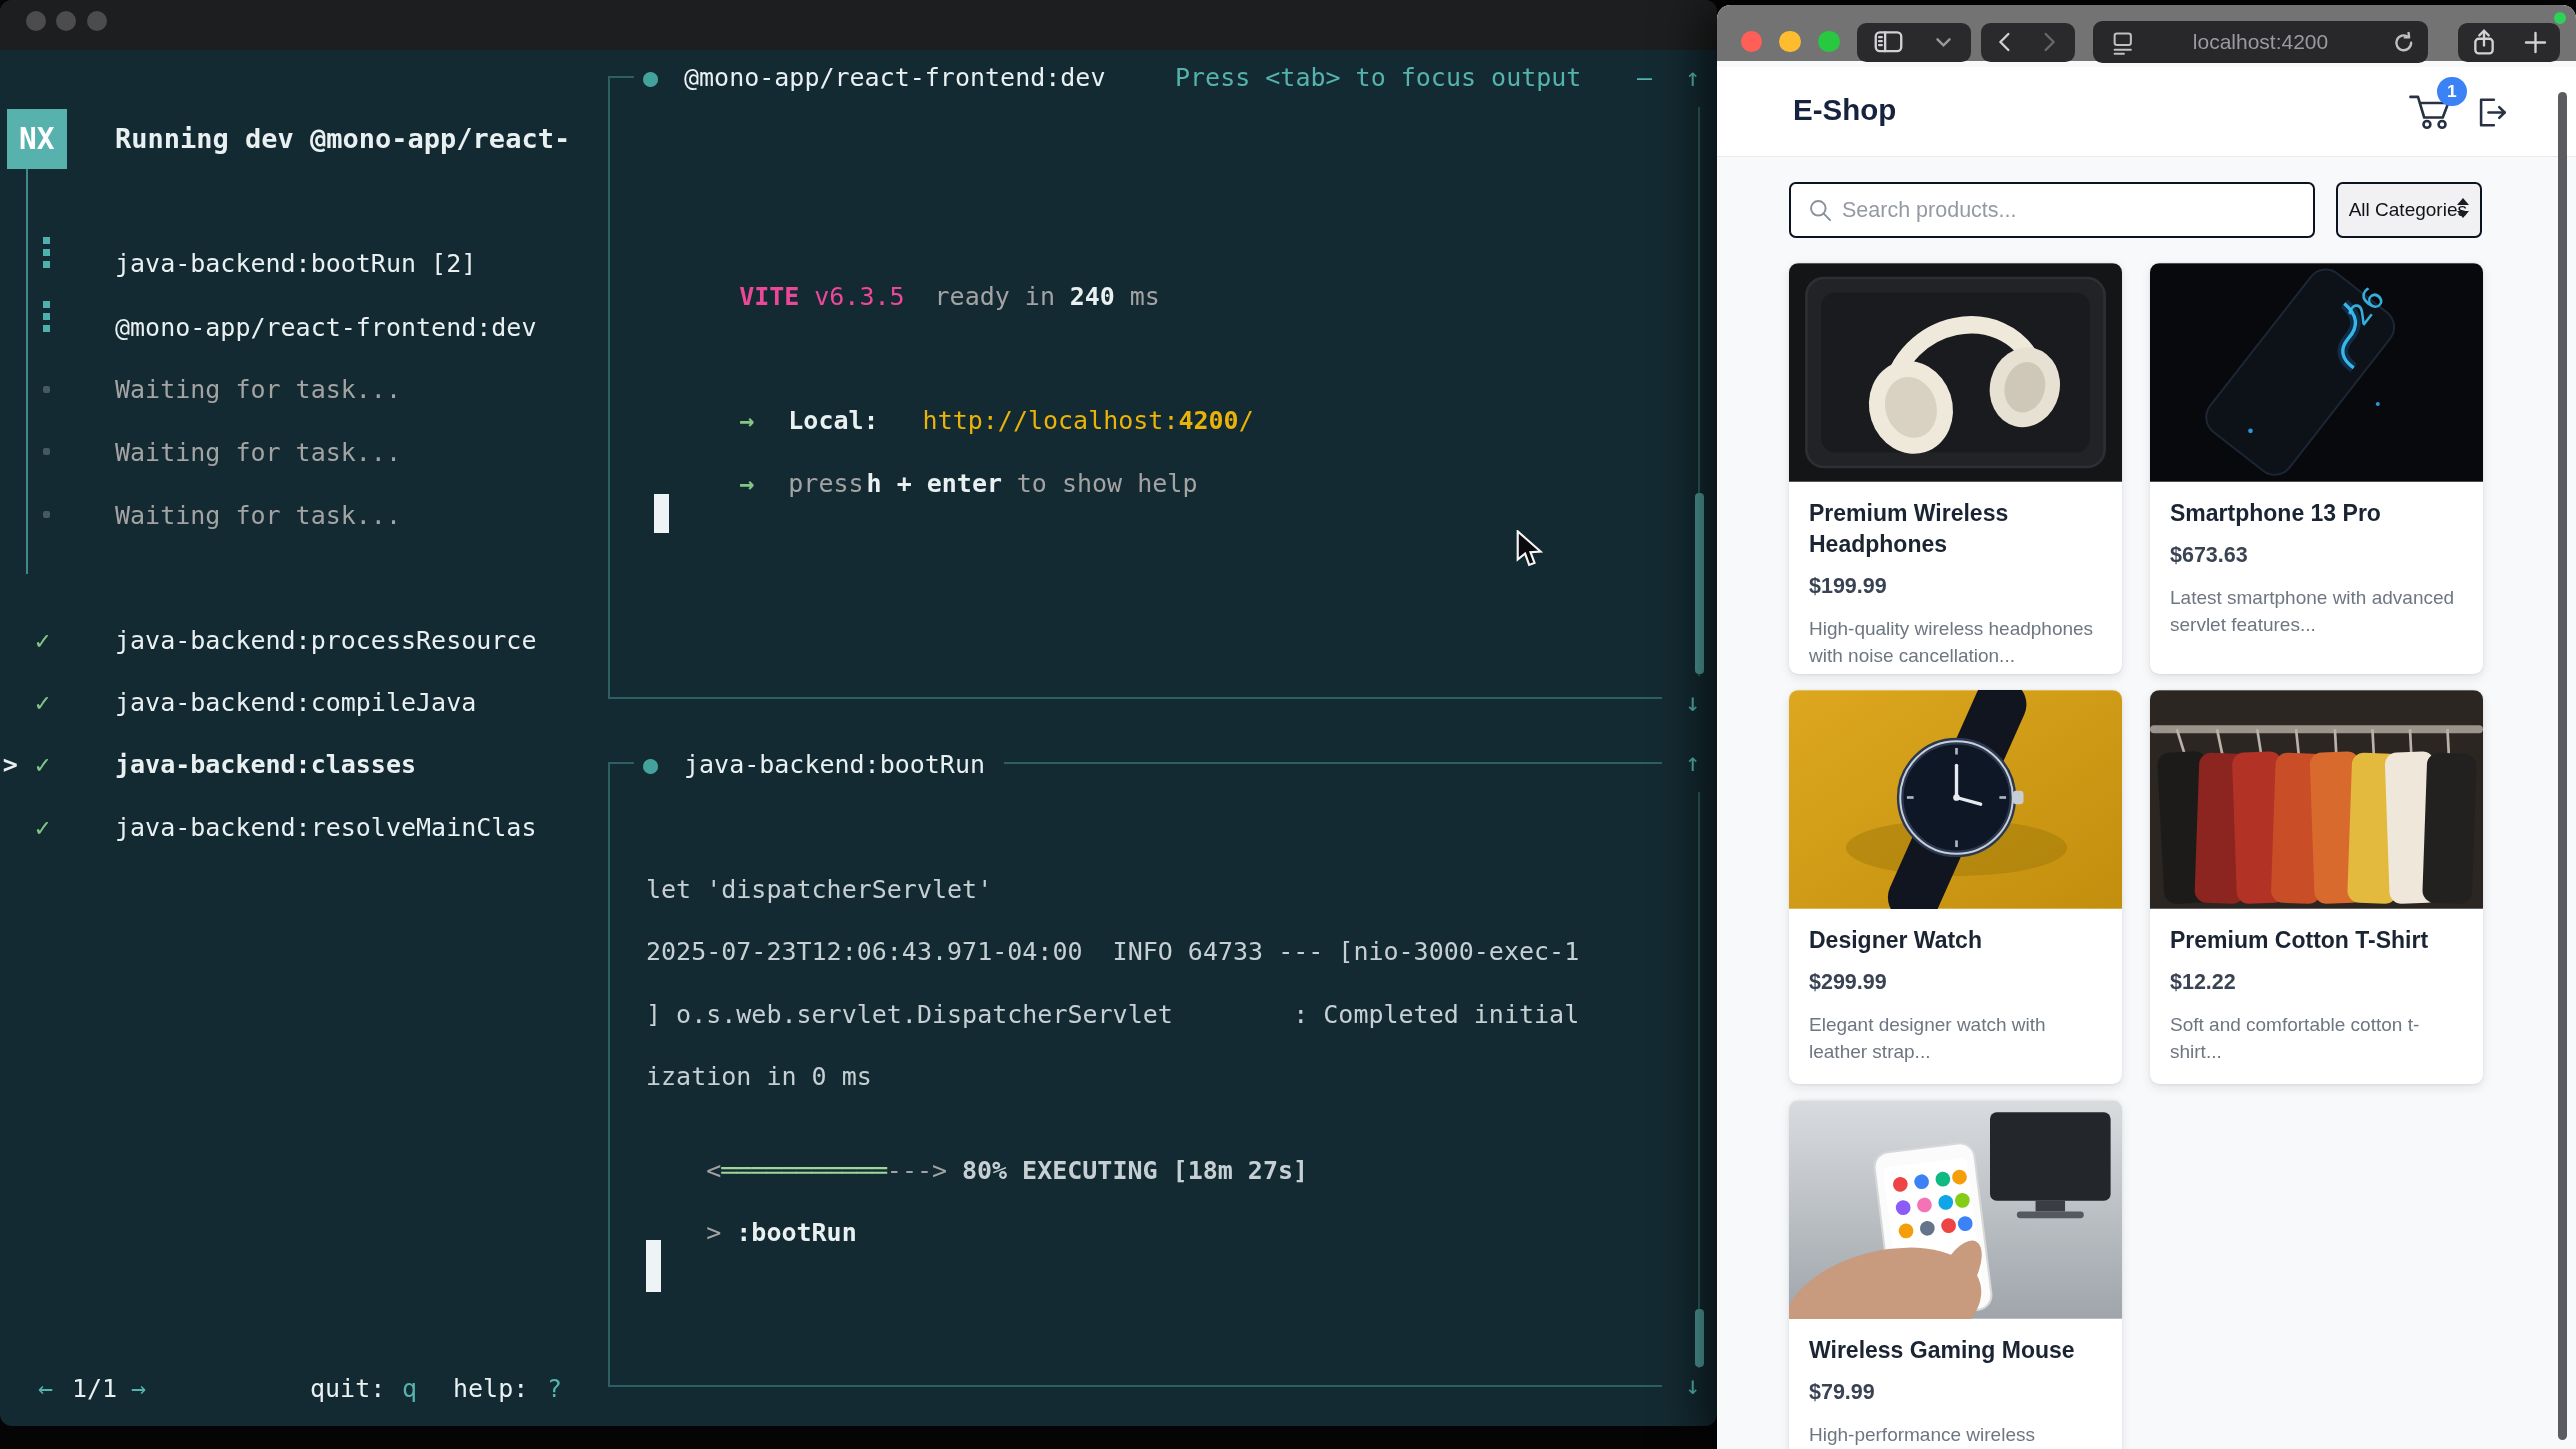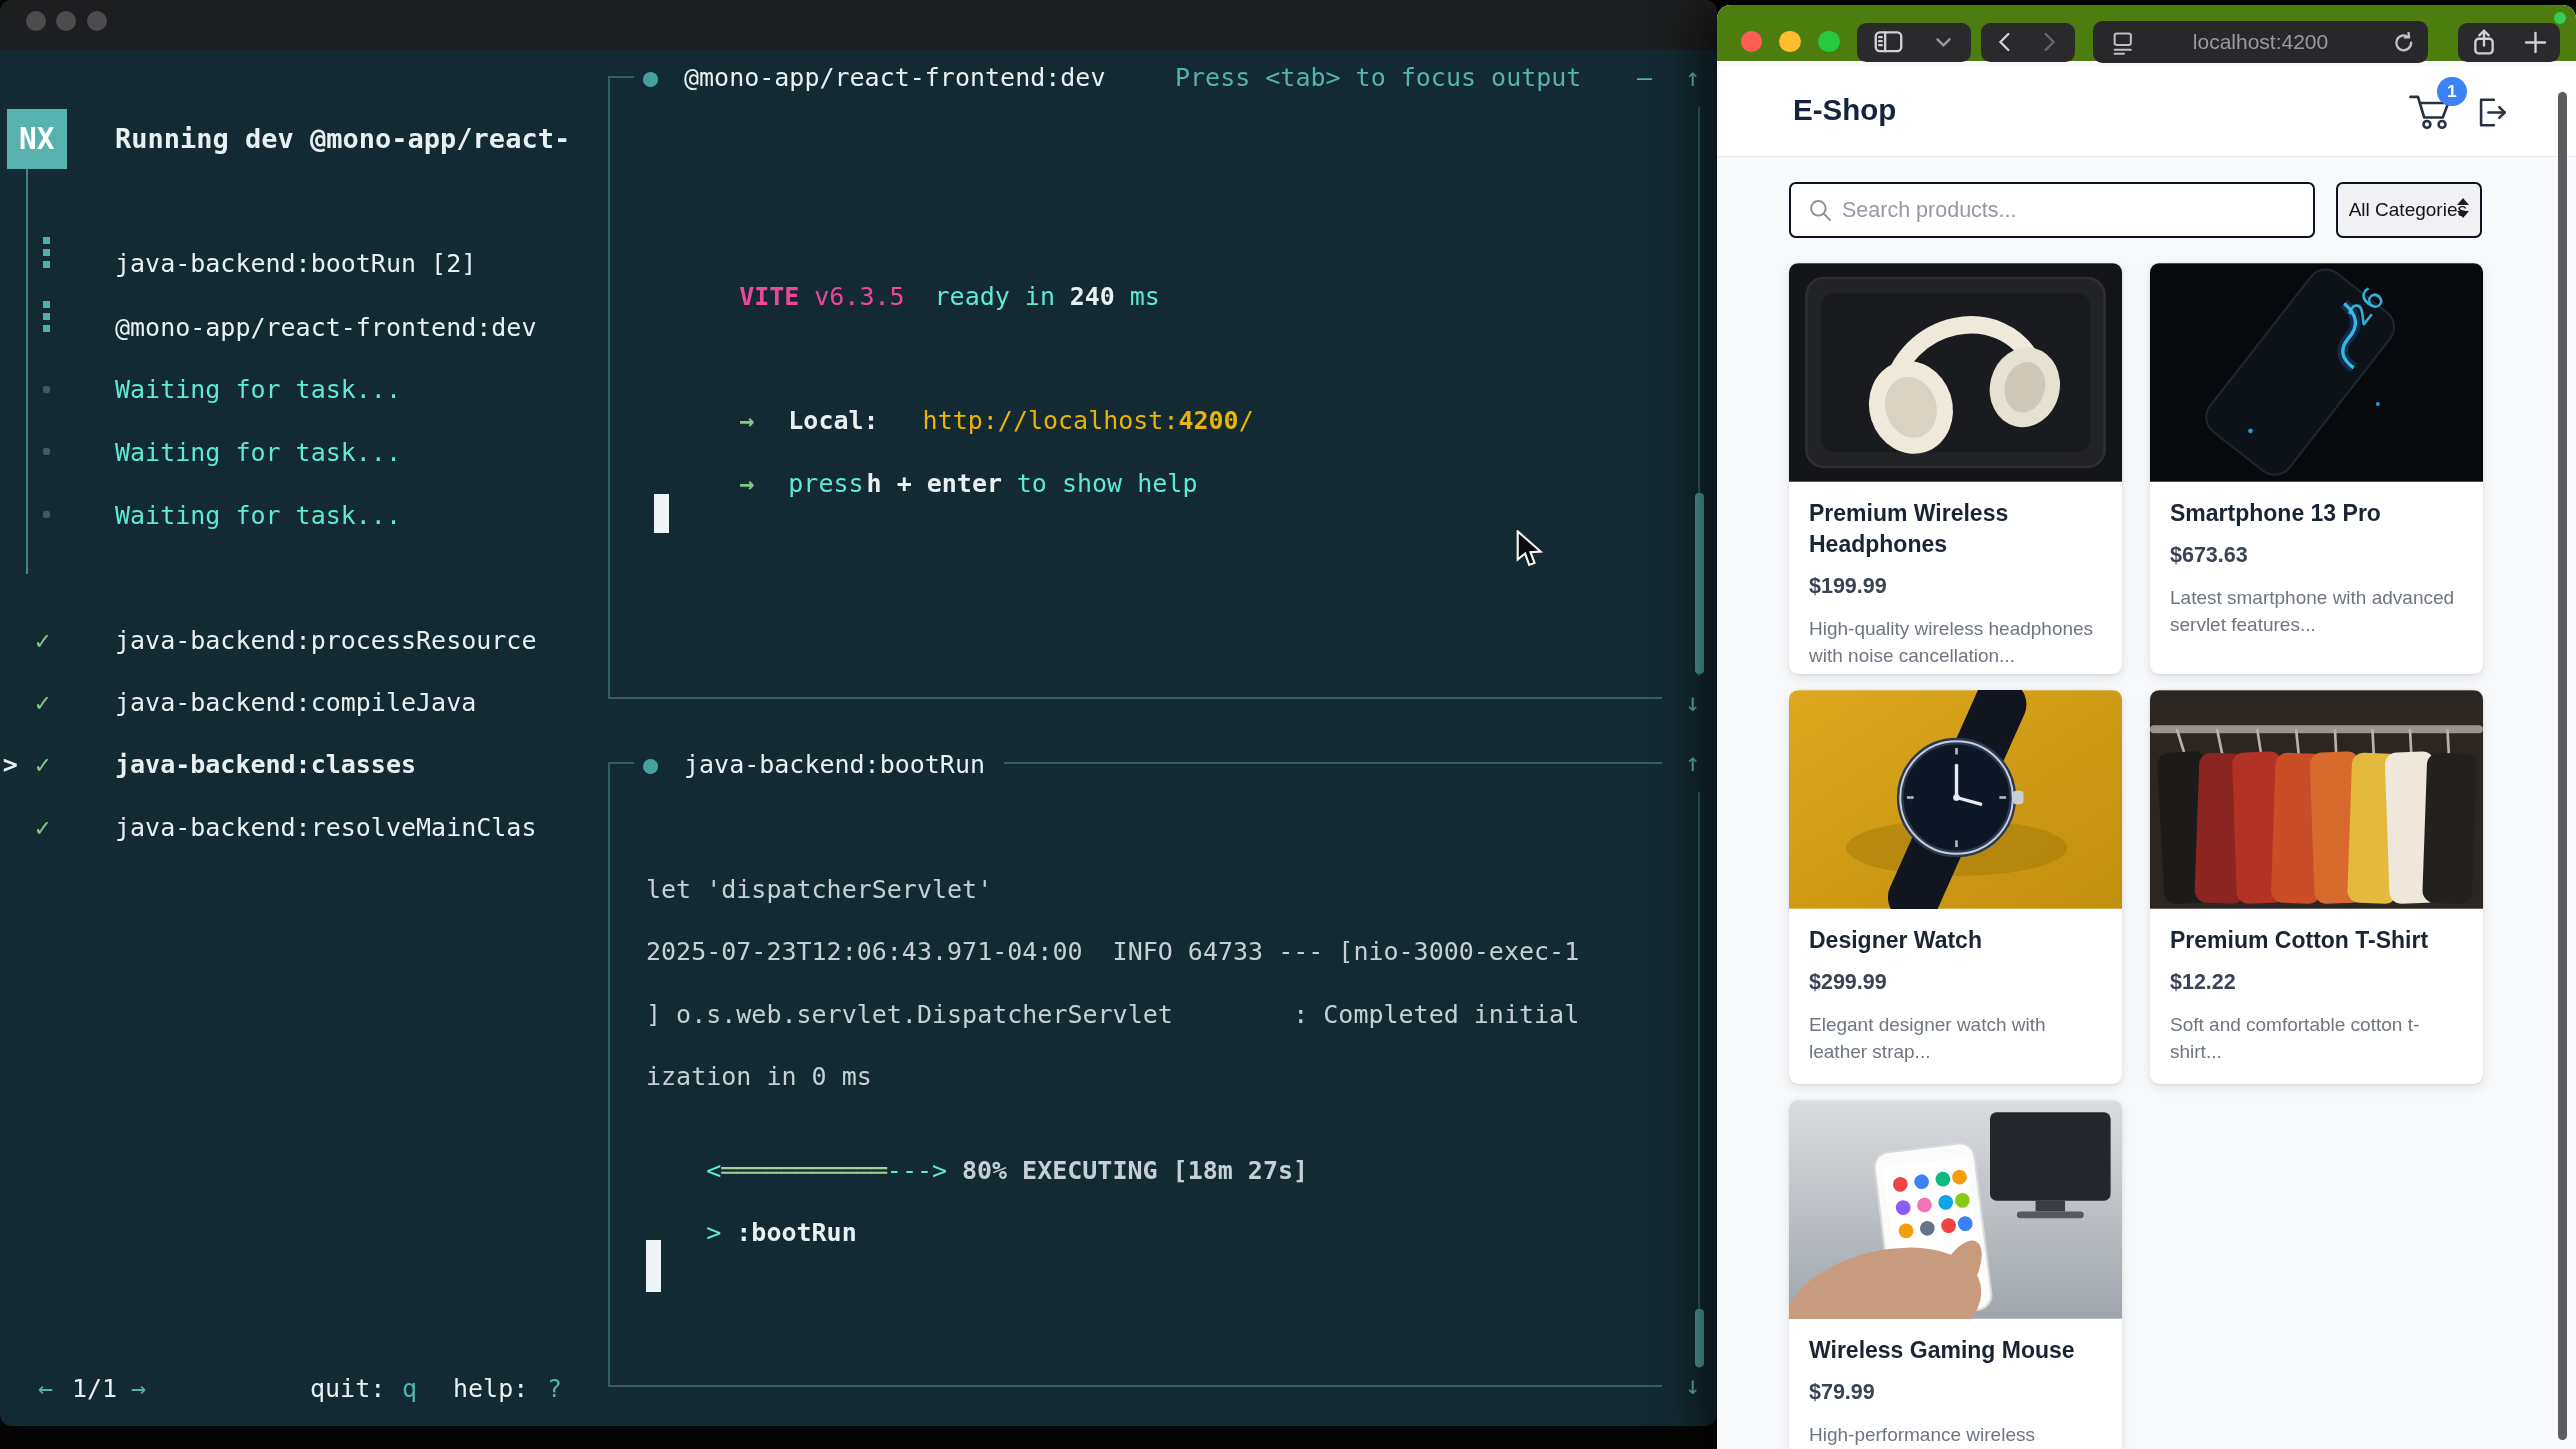--- a/index.html
+++ b/index.html
@@ -4,42 +4,42 @@
 <style>
   html,body{margin:0;padding:0;background:#050505;width:2576px;height:1449px;overflow:hidden}
   .abs{position:absolute}
   .mono{font-family:"DejaVu Sans Mono","Liberation Mono",monospace}
   .sans{font-family:"Liberation Sans","DejaVu Sans",sans-serif}
   .t37{font-size:25px;line-height:31px;white-space:pre}
   .t40{font-size:27px;line-height:32px;white-space:pre}
   .bold{font-weight:700}
   .c-white{color:#e9f0f1}
   .c-log{color:#c6d0d4}
-  .c-gray{color:#5eead4}
+  .c-gray{color:#a3a3a3}
   .c-teal{color:#54b3ad}
   .c-green{color:#82c785}
   .c-vite{color:#ec4899}
   .c-url{color:#eab308}
   .c-bar{color:#9fd49b}
   
   #terminal{left:0;top:0;width:1717px;height:1426px;background:#142a32;border-radius:12px 12px 12px 12px}
   #term-titlebar{left:0;top:0;width:1717px;height:50px;background:#1d1e1f;border-radius:12px 12px 0 0}
   .tdot{width:20px;height:20px;border-radius:50%;background:#4c4c4e;top:11.4px}
   .spin-dot{width:6.7px;height:6.7px;background:#4fb1ab}
   .wait-dot{width:6.7px;height:6.7px;border-radius:2px;background:#45595f}
   .vline{width:2px;background:#3f8a86}
   .border-teal{background:#2e6063}
   .thumb{background:#4e9e99;border-radius:4px}
   .nx-badge{left:6.7px;top:109px;width:60px;height:60px;background:#57b1ad;color:#fff;
     display:flex;align-items:center;justify-content:center;font-size:29.5px;font-weight:700}
   .cursor-block{background:#eef4f5}
   
   #safari{left:1717px;top:5.4px;width:859px;height:1444px;background:#f8f9fa;border-radius:13.4px 13.4px 0 0;
     box-shadow:-16px 0 47px rgba(0,0,0,.6);overflow:hidden}
-  #sf-toolbar{left:0;top:0;width:100%;height:56px;background:#4d7c0f;border-radius:13.4px 13.4px 0 0}
+  #sf-toolbar{left:0;top:0;width:100%;height:56px;background:#737373;border-radius:13.4px 13.4px 0 0}
   .sfdot{width:21.5px;height:21.5px;border-radius:50%;top:25.5px}
   .pill{background:#2a2a2c;border-radius:9.4px;top:17.4px;height:39px}
   .sf-ic{stroke:#d2d2d6;fill:none;stroke-width:3.5;stroke-linecap:round;stroke-linejoin:round}
   .sf-ic-dim{stroke:#68686d}
   #shop-header{left:0;top:62px;width:100%;height:89px;background:#ffffff;border-bottom:1.3px solid #e7e9ec}
   .shop-title{font-size:29.5px;font-weight:700;color:#15233f}
   .search-box{left:72px;top:177px;width:522px;height:52px;background:#fff;border:2px solid #0c1320;border-radius:6.7px}
   .search-ph{font-size:21.5px;color:#949aa3}
   .cat-select{left:619px;top:177px;width:142px;height:52px;background:#f1f1f3;border:2px solid #0c1320;border-radius:6.7px}
   .cat-txt{font-size:19px;color:#101318}

